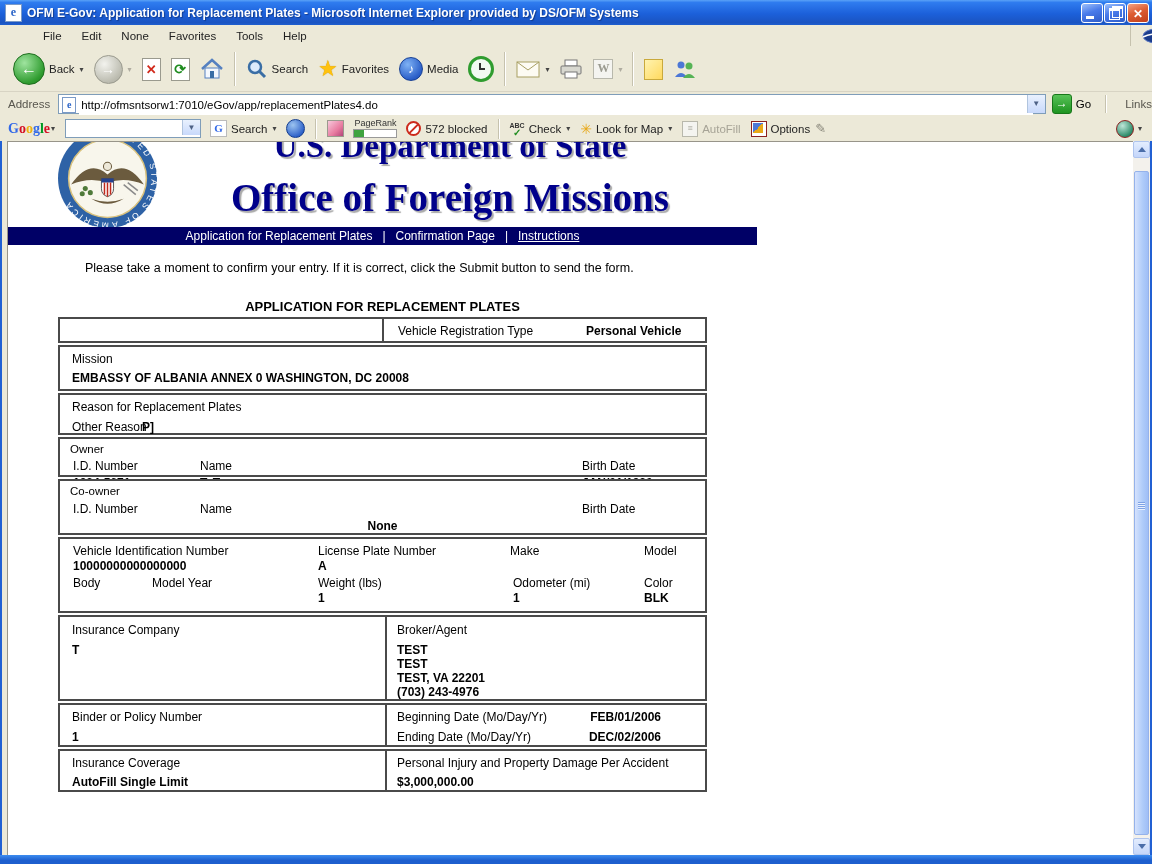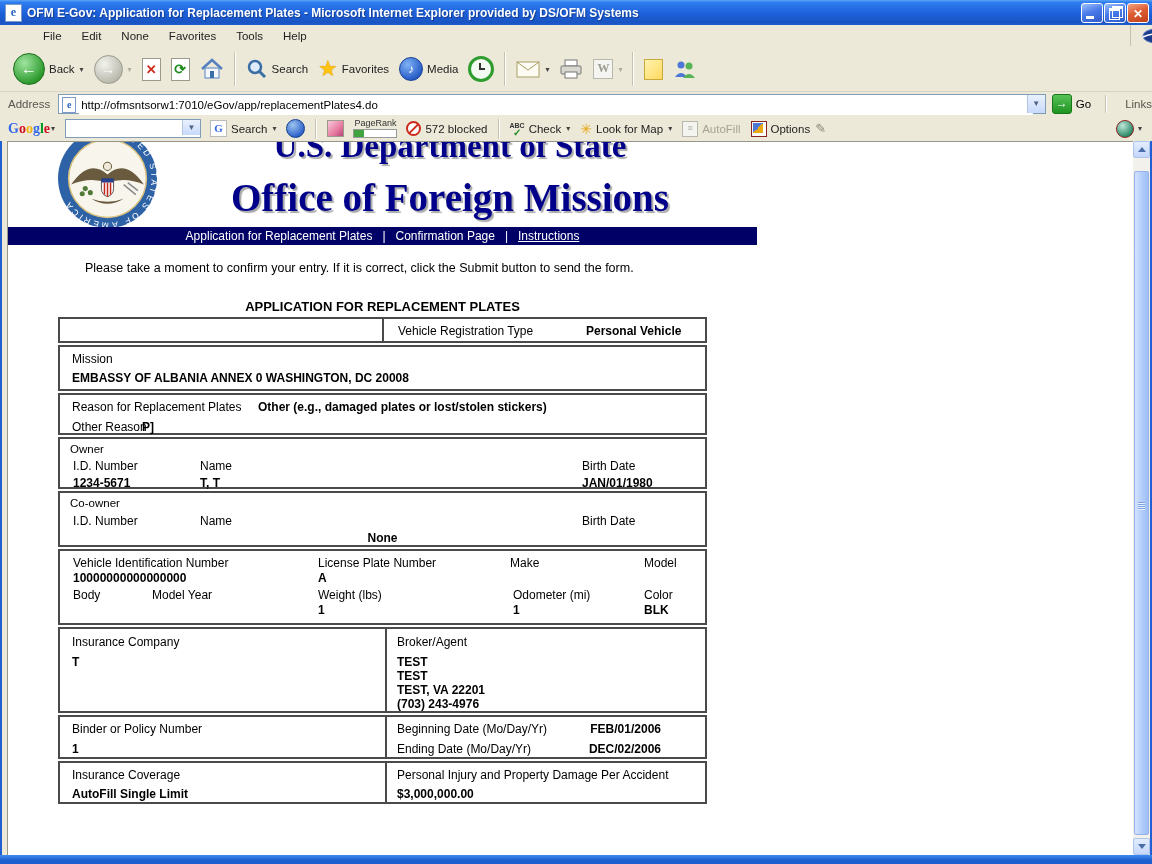--- a/index.html
+++ b/index.html
@@ -392,26 +392,25 @@
       <span class="val" style="left:526px;top:5px">Personal Vehicle</span>
     </div>
 
     <div class="sect" style="height:46px">
       <span class="lbl" style="left:12px;top:5px">Mission</span>
       <span class="val" style="left:12px;top:24px">EMBASSY OF ALBANIA ANNEX 0 WASHINGTON, DC 20008</span>
     </div>
 
     <div class="sect" style="height:42px">
       <span class="lbl" style="left:12px;top:5px">Reason for Replacement Plates</span>
-      <span class="val" style="left:198px;top:5px">Other (e.g., damaged plates or lost/stolen stickers)</span>
       <span class="lbl" style="left:12px;top:25px">Other Reason</span>
       <span class="val" style="left:82px;top:25px">P]</span>
     </div>
 
-    <div class="sect" style="height:52px">
+    <div class="sect" style="height:40px">
       <span class="slbl" style="left:10px;top:3px">Owner</span>
       <span class="lbl" style="left:13px;top:20px">I.D. Number</span>
       <span class="lbl" style="left:140px;top:20px">Name</span>
       <span class="lbl" style="left:522px;top:20px">Birth Date</span>
       <span class="val" style="left:13px;top:37px">1234-5671</span>
       <span class="val" style="left:140px;top:37px">T, T</span>
       <span class="val" style="left:522px;top:37px">JAN/01/1980</span>
     </div>
 
     <div class="sect" style="height:56px">

